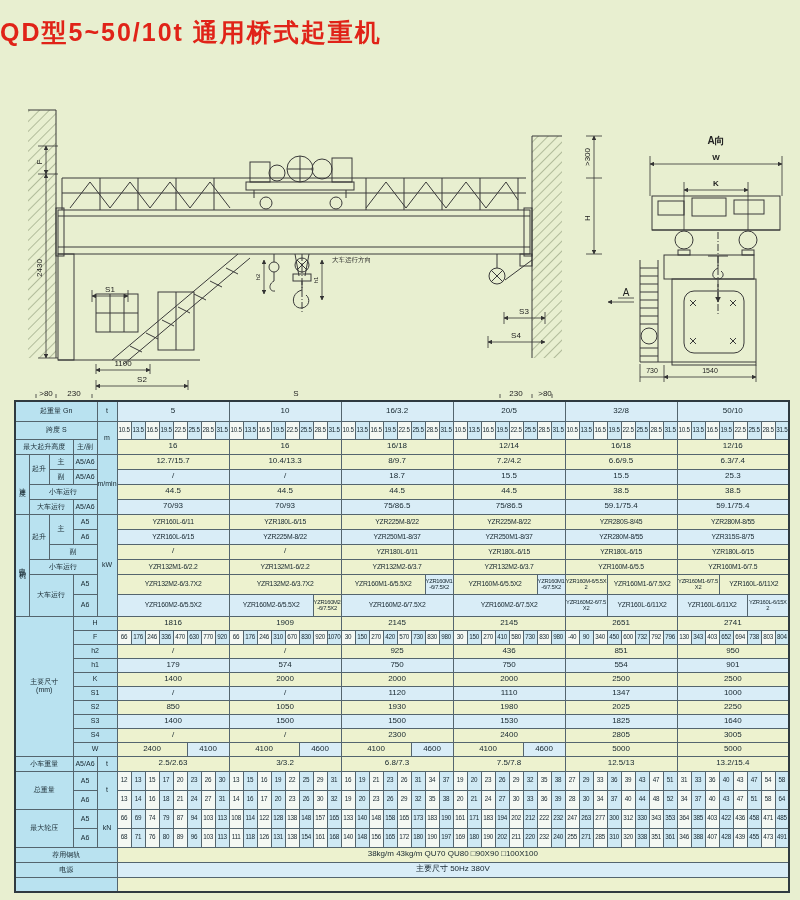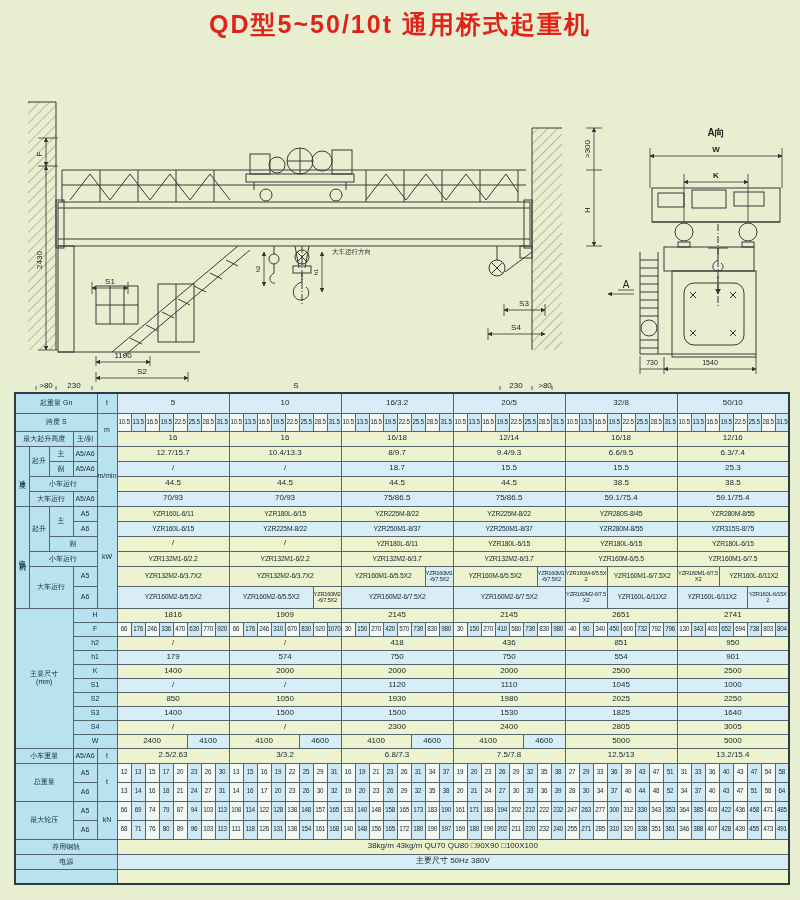--- a/index.html
+++ b/index.html
@@ -1,17 +1,17 @@
 <!DOCTYPE html>
 <html><head>
 <meta charset="utf-8">
 <style>
   html,body{margin:0;padding:0}
   body{width:800px;height:900px;background:#e8efd0;font-family:"Liberation Sans",sans-serif;overflow:hidden}
-  .title{color:#e02318;font-weight:bold;font-size:25px;text-align:center;padding-top:8px;letter-spacing:2px;height:34px}
+  .title{color:#e02318;font-weight:bold;font-size:25px;padding-top:16px;letter-spacing:2px;height:34px}
   svg{display:block}
   svg text{fill:#222;font-family:"Liberation Sans",sans-serif}
   table.spec{border-collapse:collapse;table-layout:fixed;margin:2px 0 0 14px;border:2px solid #2f3a40;background:#e8efd0}
   .spec td{border:1px solid #54656e;text-align:center;vertical-align:middle;font-size:8px;color:#16262e;padding:0;overflow:hidden;line-height:1.1}
   .spec tr{height:15px}
   .spec tr:nth-child(1){height:20px}
   .spec tr:nth-child(2){height:18px}
   .spec tr:nth-child(12){height:20px}
   .spec tr:nth-child(13){height:22px}
   .spec tr:nth-child(n+14):nth-child(-n+23){height:14px}
@@ -403,21 +403,21 @@
       </tr>
       <tr>
         <td rowspan="4" class="Lv">速度</td>
         <td rowspan="2" class="L">起升</td>
         <td class="L">主</td>
         <td class="L">A5/A6</td>
         <td rowspan="4" class="L">m/min</td>
         <td colspan="8" class="g">12.7/15.7</td>
         <td colspan="8" class="g">10.4/13.3</td>
         <td colspan="8" class="g">8/9.7</td>
-        <td colspan="8" class="g">9.4/9.3</td>
+        <td colspan="8" class="g">7.2/4.2</td>
         <td colspan="8" class="g">6.6/9.5</td>
         <td colspan="8" class="g">6.3/7.4</td>
       </tr>
       <tr>
         <td class="L">副</td>
         <td class="L">A5/A6</td>
         <td colspan="8" class="b">/</td>
         <td colspan="8" class="b">/</td>
         <td colspan="8" class="b">18.7</td>
         <td colspan="8" class="b">15.5</td>
@@ -568,21 +568,21 @@
         <td class="t">652</td>
         <td class="w">694</td>
         <td class="t">738</td>
         <td class="w">803</td>
         <td class="t">804</td>
       </tr>
       <tr>
         <td colspan="2" class="L">h2</td>
         <td colspan="8" class="g">/</td>
         <td colspan="8" class="g">/</td>
-        <td colspan="8" class="g">418</td>
+        <td colspan="8" class="g">925</td>
         <td colspan="8" class="g">436</td>
         <td colspan="8" class="g">851</td>
         <td colspan="8" class="g">950</td>
       </tr>
       <tr>
         <td colspan="2" class="L">h1</td>
         <td colspan="8" class="b">179</td>
         <td colspan="8" class="b">574</td>
         <td colspan="8" class="b">750</td>
         <td colspan="8" class="b">750</td>
@@ -597,21 +597,21 @@
         <td colspan="8" class="g">2000</td>
         <td colspan="8" class="g">2500</td>
         <td colspan="8" class="g">2500</td>
       </tr>
       <tr>
         <td colspan="2" class="L">S1</td>
         <td colspan="8" class="b">/</td>
         <td colspan="8" class="b">/</td>
         <td colspan="8" class="b">1120</td>
         <td colspan="8" class="b">1110</td>
-        <td colspan="8" class="b">1045</td>
+        <td colspan="8" class="b">1347</td>
         <td colspan="8" class="b">1000</td>
       </tr>
       <tr>
         <td colspan="2" class="L">S2</td>
         <td colspan="8" class="g">850</td>
         <td colspan="8" class="g">1050</td>
         <td colspan="8" class="g">1930</td>
         <td colspan="8" class="g">1980</td>
         <td colspan="8" class="g">2025</td>
         <td colspan="8" class="g">2250</td>

